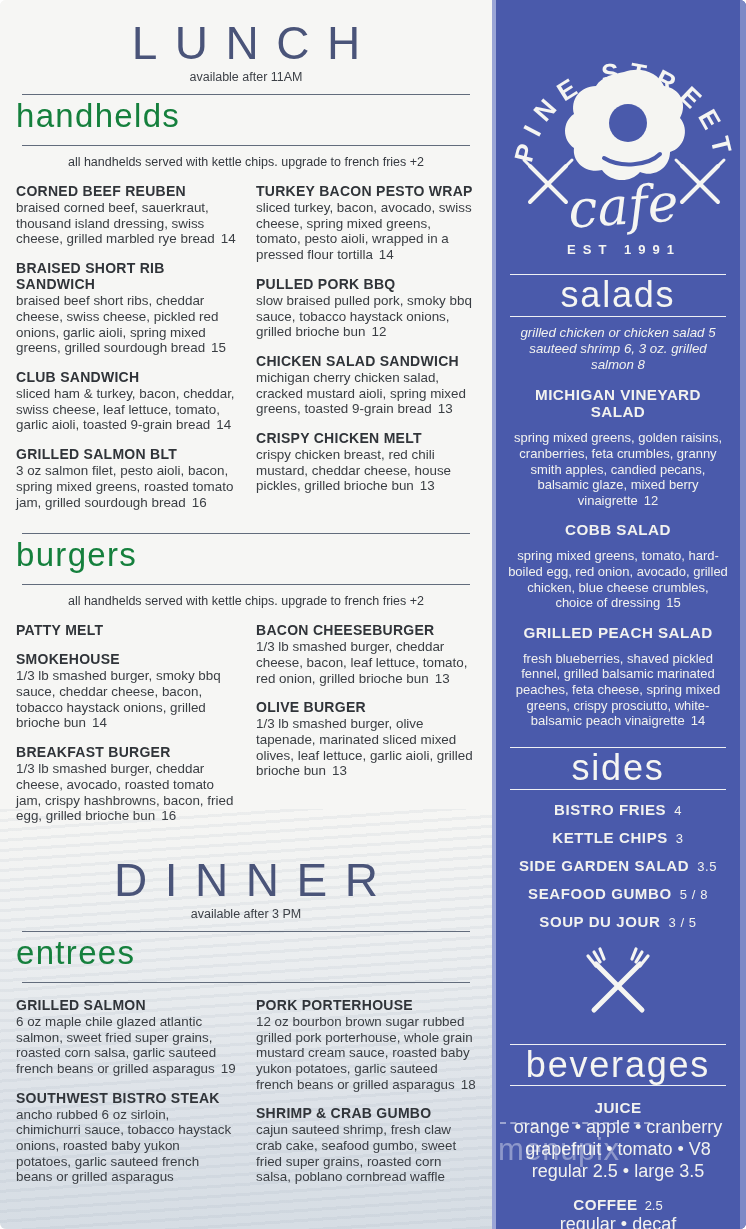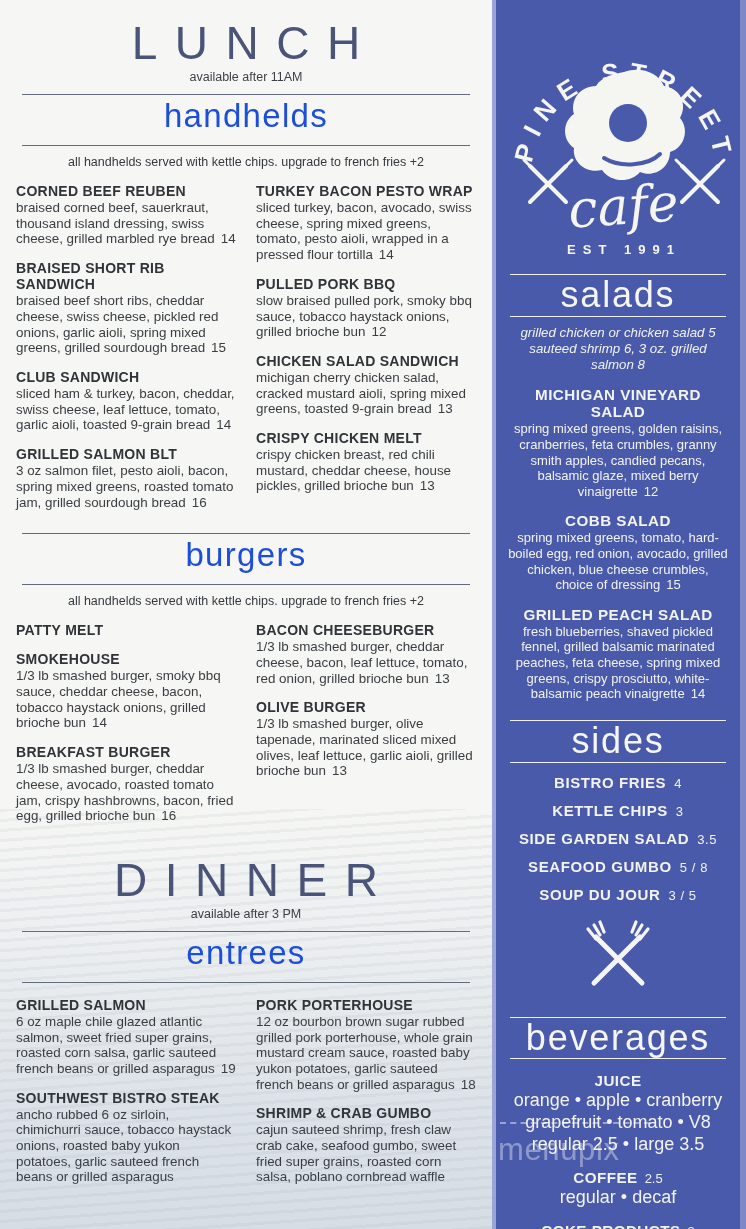--- a/index.html
+++ b/index.html
@@ -1,34 +1,34 @@
 <!DOCTYPE html>
 <html><head>
 <meta charset="utf-8">
 <style>
   * { margin:0; padding:0; box-sizing:border-box; }
   html,body { width:746px; }
   body { font-family:"Liberation Sans", sans-serif; }
-  .page { width:746px; height:1229px; display:flex; overflow:hidden; background:#f5f5f3; }
+  .page { width:746px; height:1229px; display:flex; overflow:hidden; background:#f5f5f3;border-radius:6px; }
 
   
   .left { position:relative; width:492px; height:100%; background:#f6f6f4; padding:10px 16px 0 16px; }
   .water { position:absolute; left:0; right:0; bottom:0; height:420px; pointer-events:none;
     background:
       repeating-linear-gradient(176deg, rgba(140,155,172,0.10) 0 3px, rgba(255,255,255,0) 3px 10px),
       linear-gradient(180deg, rgba(236,238,241,0) 0%, rgba(226,231,236,0.55) 35%, #dde2e8 70%, #d6dde4 100%);
   }
   .left-content { position:relative; z-index:2; }
 
   .big-title { text-align:center; font-size:46px; font-weight:400; color:#4a5479;
     letter-spacing:0.38em; padding-left:0.38em; margin-top:6px; }
   .avail { text-align:center; font-size:12.5px; color:#3d4147; margin-top:0px; }
 
   .rule { border:0; border-top:1.6px solid #626c7c; margin:10px 6px 0 6px; }
-  .sec-title { text-align:center; font-size:33px; font-weight:400; color:#1d4ed8;
+  .sec-title { font-size:33px; font-weight:400; color:#15803d;
     letter-spacing:0.04em; margin-top:2px; }
   .note { text-align:center; font-size:12.5px; color:#35393f; margin-top:9px; }
 
   .cols { display:flex; gap:20px; margin-top:14px; }
   .col { flex:1; }
   .item { margin-bottom:13px; }
   .item-name { font-size:14px; font-weight:700; color:#303439; letter-spacing:0.02em; line-height:1.15; }
   .item-desc { font-size:13.4px; color:#3a3e43; line-height:1.17; margin-top:1px; }
   .price { margin-left:6px; }
   .price:empty { display:none; }
@@ -42,21 +42,21 @@
   .logo { position:relative; width:100%; height:268px; margin-top:6px; }
   .logo svg { display:block; margin:0 auto; }
 
   .b-sec { text-align:center; }
   .b-rule { border:0; border-top:1.6px solid #eef0f4; margin:0 2px; }
   .b-title { font-size:36px; font-weight:400; letter-spacing:0.05em; color:#f5f5f2; line-height:1.05;
     margin:1px 0 2px 0; }
   .b-note { font-size:13.3px; line-height:1.22; margin-top:8px;font-style:italic; }
   .b-item { margin-top:13px; }
   .b-item-name { font-size:15.2px; font-weight:700; letter-spacing:0.03em; }
-  .b-item-desc { font-size:13px; line-height:1.2; margin-top:1px; white-space:pre-line; }
+  .b-item-desc { font-size:13px; line-height:1.2; margin-top:10px; white-space:pre-line; }
 
   .side-row { margin-top:11px; font-size:15px; font-weight:700; letter-spacing:0.04em; }
   .side-price { font-weight:400; font-size:13px; margin-left:8px; }
 
   .bev-item { margin-top:13px; }
   .bev-name { font-size:15.2px; font-weight:700; letter-spacing:0.03em; display:inline; }
   .bev-price { font-size:13px; font-weight:400; margin-left:7px; display:inline; }
   .bev-price:empty { display:none; }
   .bev-desc { font-size:18px; line-height:1.22; white-space:pre-line; }
   .bev-desc:empty { display:none; }

